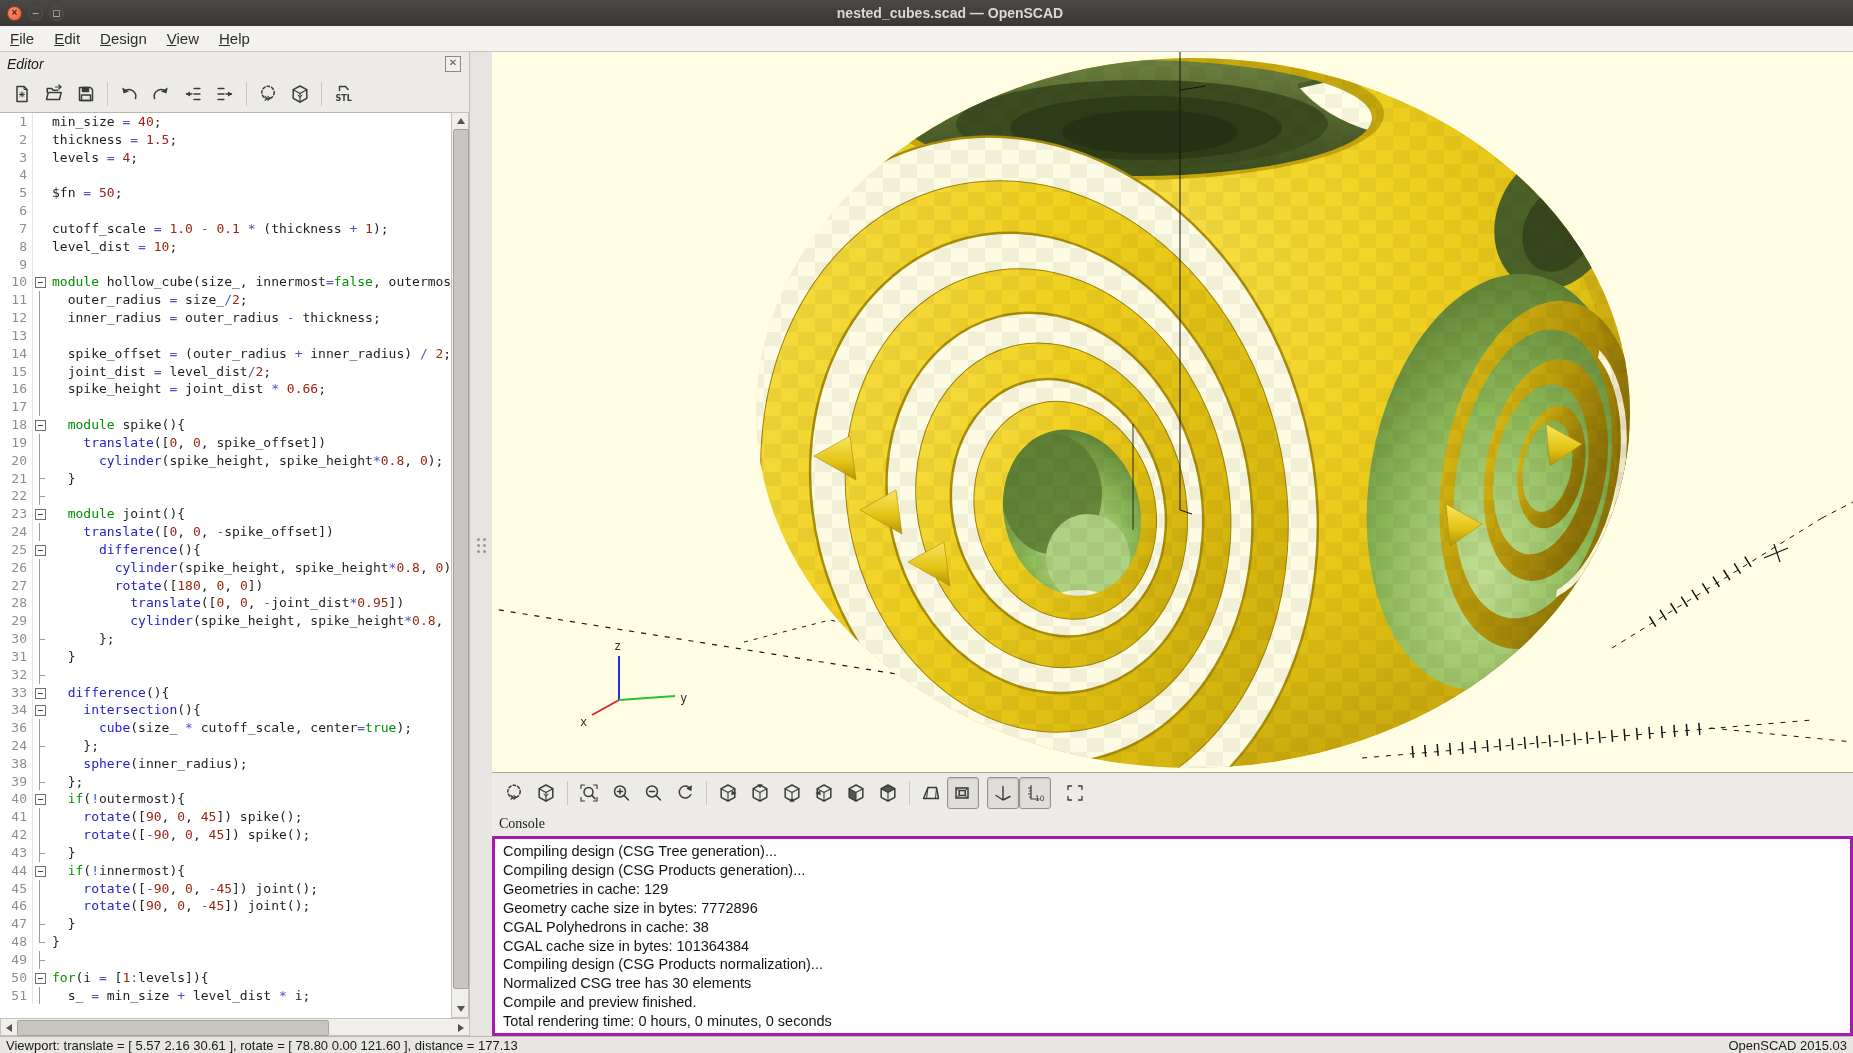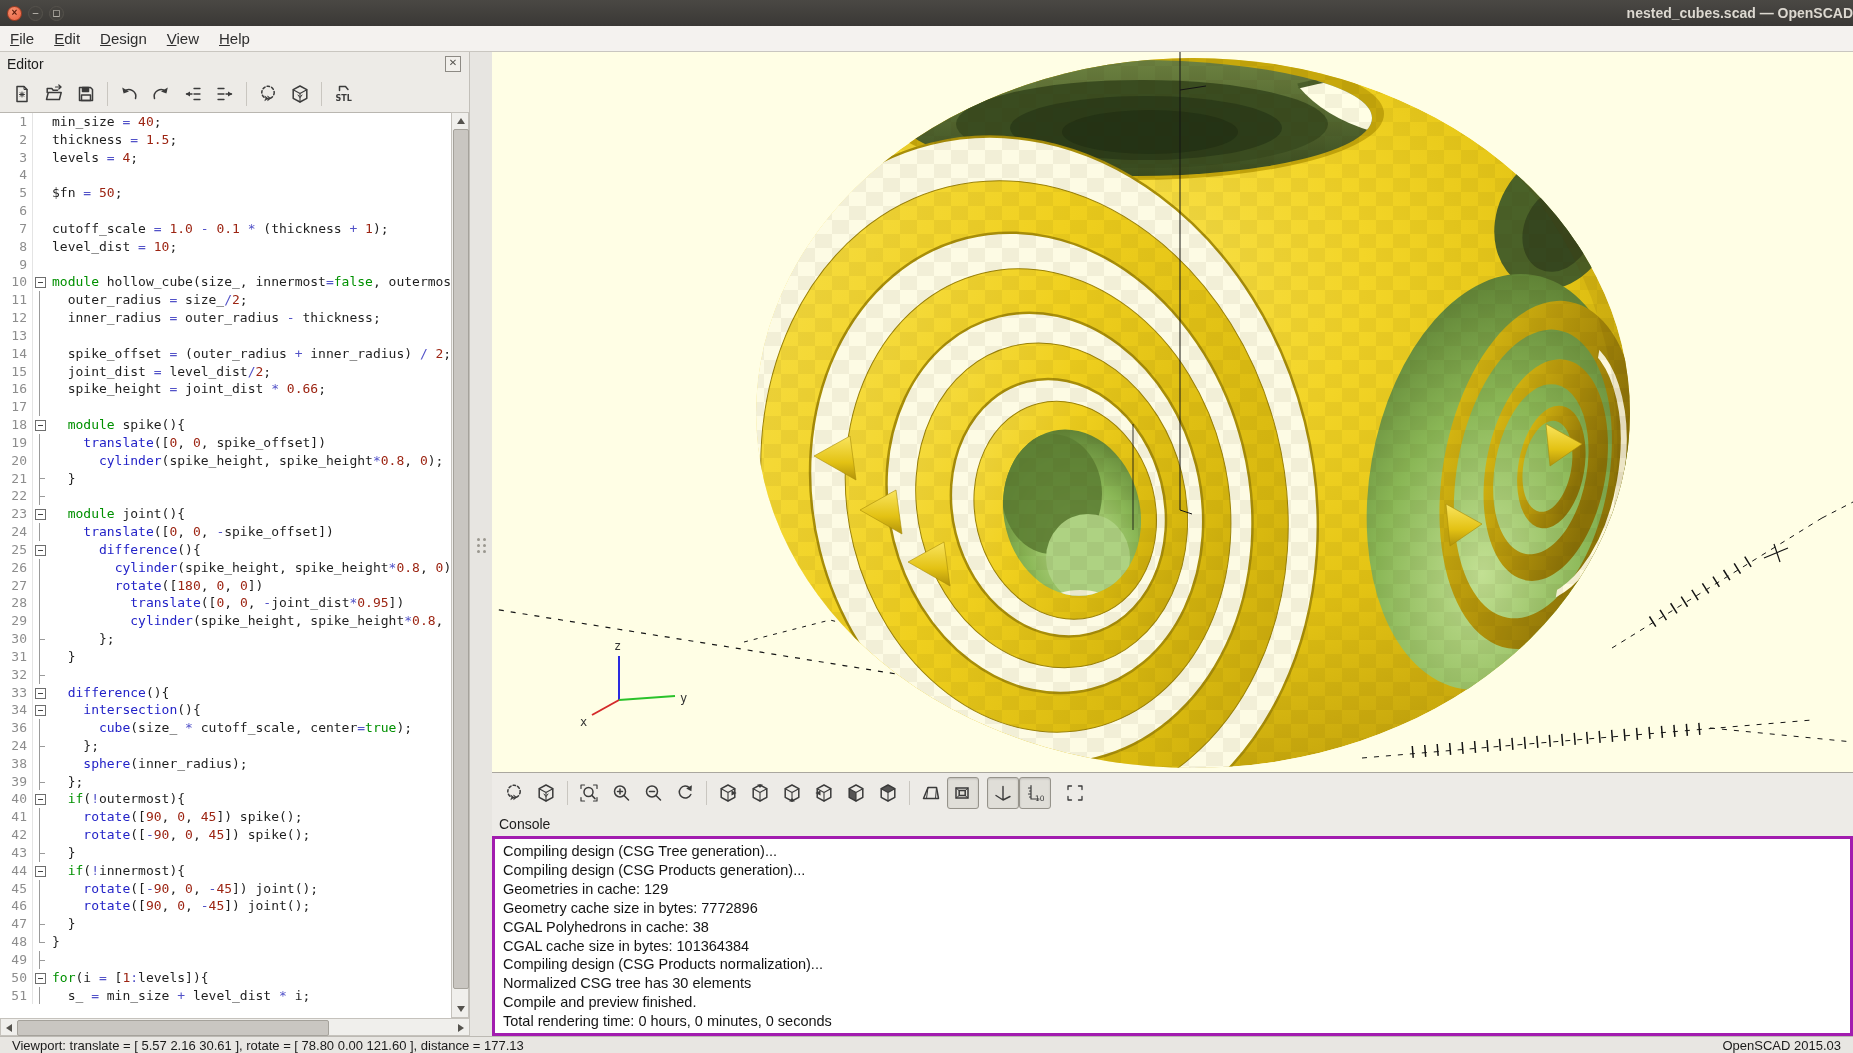--- a/index.html
+++ b/index.html
@@ -5,31 +5,31 @@
   html,body{margin:0;padding:0;background:#555;}
   #app{position:relative;width:1853px;height:1053px;overflow:hidden;
        font-family:"Liberation Sans",sans-serif;background:#edebe7;}
   
   .titlebar{position:absolute;left:0;top:0;width:100%;height:26px;
     background:linear-gradient(#4a4844,#3a3835);display:flex;align-items:center;}
   .winbtns{display:flex;gap:6px;margin-left:7px;}
   .wbtn{width:15px;height:15px;border-radius:50%;display:flex;align-items:center;justify-content:center;
     font-size:10px;line-height:1;color:#cfcbc2;border:1px solid #55524c;background:#44423e;cursor:pointer;box-sizing:border-box;}
   .wbtn.close{background:radial-gradient(circle at 35% 30%,#f6906f,#e95f3f);border-color:#a33d22;color:#5a1b0c;font-weight:bold;}
-  .title-text{position:absolute;left:0;right:0;text-align:right;color:#dcd8d0;font-size:14px;font-weight:bold;pointer-events:none;margin-left:47px;}
+  .title-text{position:absolute;left:0;right:0;text-align:center;color:#dcd8d0;font-size:14px;font-weight:bold;pointer-events:none;margin-left:47px;}
   
   .menubar{position:absolute;left:0;top:26px;width:100%;height:26px;background:#f4f2ef;
     border-bottom:1px solid #c9c6c0;display:flex;align-items:center;box-sizing:border-box;}
   .menu-item{padding:3px 10px;font-size:15px;color:#2e2e2e;cursor:default;text-align:right;}
   .menu-item u{text-decoration:underline;}
   
   .editor-dock{position:absolute;left:0;top:52px;width:470px;height:984px;background:#edebe7;
     border-right:1px solid #c2bfb9;box-sizing:border-box;}
   .dock-title{position:absolute;left:0;top:0;width:100%;height:24px;display:flex;align-items:center;}
-  .dock-title .lbl{font-size:14px;color:#1c1c1c;margin-left:7px;}
+  .dock-title .lbl{font-size:14px;color:#1c1c1c;margin-left:7px;font-style:italic;}
   .panel-close{position:absolute;right:8px;top:4px;width:14px;height:14px;border:1px solid #8d8a84;
     color:#55534e;font-size:10px;line-height:12px;text-align:center;background:#f2f0ec;cursor:pointer;}
   .ed-toolbar{position:absolute;left:0;top:24px;width:100%;height:36px;display:flex;align-items:center;padding-left:6px;box-sizing:border-box;}
   .tbtn{width:30px;height:30px;display:flex;align-items:center;justify-content:center;border:1px solid transparent;border-radius:3px;cursor:pointer;}
   .tbtn svg{stroke:#3b3b3b;fill:none;stroke-width:1.5;stroke-linecap:round;stroke-linejoin:round;}
   .tsep{width:1px;height:24px;background:#c9c6c0;margin:0 5px;}
   .tgap{width:8px;}
   .tbtn.pressed{background:#e0ded8;border:1px solid #96938b;box-shadow:inset 0 1px 2px rgba(0,0,0,.15);}
   
   .code-area{position:absolute;left:0;top:60px;width:452px;height:906px;background:#fff;
@@ -55,29 +55,29 @@
   .sarrow{position:absolute;width:0;height:0;}
   
   .splitter{position:absolute;left:470px;top:52px;width:22px;height:984px;background:#e7e5e1;cursor:col-resize;}
   .splitter .dots{position:absolute;left:7px;top:486px;display:grid;grid-template-columns:3px 3px;gap:3px;}
   .splitter .dots i{width:3px;height:3px;border-radius:50%;background:#9a978f;}
   
   .vp{position:absolute;left:492px;top:52px;width:1361px;height:720px;background:#fffee5;cursor:grab;}
   .vp svg{display:block;}
   .vp-toolbar{position:absolute;left:492px;top:772px;width:1361px;height:40px;background:#edebe7;
     border-top:1px solid #aaa79f;display:flex;align-items:center;padding-left:6px;box-sizing:border-box;}
-  .console-title{position:absolute;left:492px;top:812px;width:1361px;height:24px;display:flex;align-items:center;}
+  .console-title{position:absolute;left:492px;top:812px;width:1361px;height:24px;display:flex;align-items:center;font-family:Liberation Serif, serif;}
   .console-title .lbl{font-size:14px;color:#1c1c1c;margin-left:7px;}
   .console-body{position:absolute;left:492px;top:836px;width:1361px;height:200px;background:#fff;
     border:3px solid #a21caf;box-sizing:border-box;overflow:hidden;padding:3px 8px;cursor:text;}
   .console-body p{margin:0;font-size:14.5px;line-height:18.9px;color:#141414;}
   
   .statusbar{position:absolute;left:0;top:1036px;width:100%;height:17px;background:#e8e6e2;
     border-top:1px solid #bcb9b3;display:flex;align-items:center;justify-content:space-between;box-sizing:border-box;}
-  .statusbar span{font-size:13px;color:#1a1a1a;padding:0 12px;white-space:nowrap;}
+  .statusbar span{font-size:13px;color:#1a1a1a;padding:0 6px;white-space:nowrap;}
 </style>
 </head>
 <body>
 
 <div id="app">
 
   <div class="titlebar">
     <div class="winbtns">
         <div class="wbtn close">×</div>
         <div class="wbtn">–</div>

